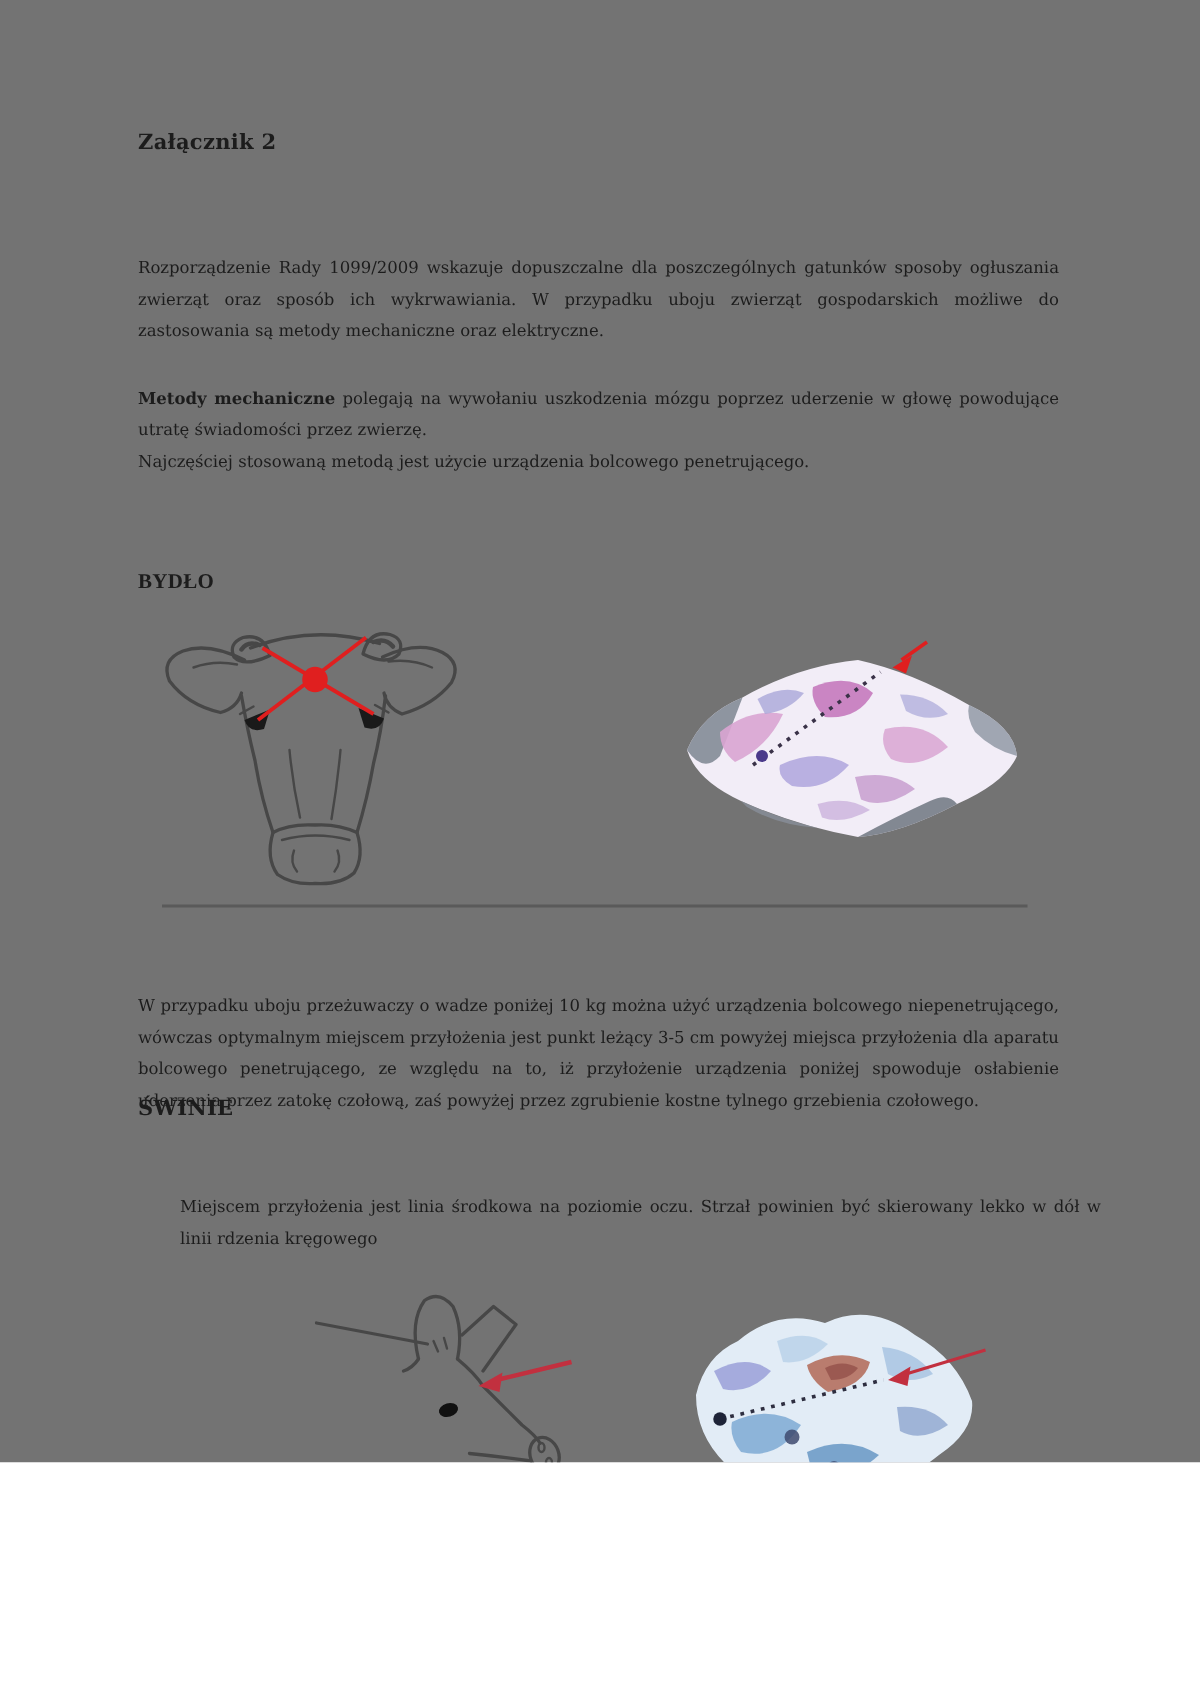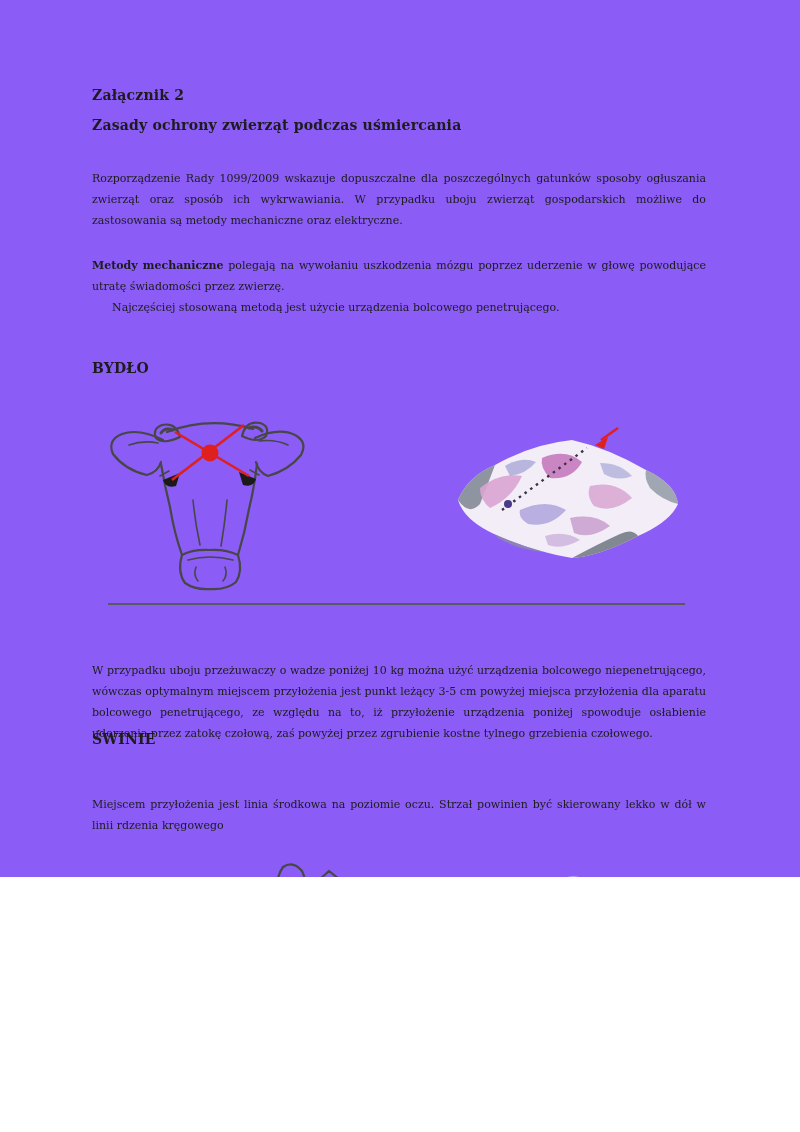--- a/index.html
+++ b/index.html
@@ -1,18 +1,18 @@
 <!DOCTYPE html>
 <html><head>
 <meta charset="utf-8">
 <style>
   html,body { margin:0; padding:0; background:#ffffff; }
   .page {
-    position:relative; width:800px; height:877px;
-    background:#8b5cf6; overflow:hidden;
+    position:relative; width:800px; height:975px;
+    background:#737373; overflow:hidden;
     font-family:"DejaVu Serif", serif; color:#1c1c1c;
   }
   .tb {
     position:absolute; left:92px; width:614px;
     font-size:11px; line-height:21px; text-align:justify;
   }
   .hd {
     position:absolute; left:92px;
     font-weight:bold; font-size:14px; letter-spacing:0.2px;
     white-space:nowrap;
@@ -40,31 +40,30 @@
   }
   svg .ln { fill:none; stroke:#474747; stroke-width:2.2; stroke-linecap:round; stroke-linejoin:round; }
   svg .lnthin { fill:none; stroke:#474747; stroke-width:1.6; stroke-linecap:round; }
 </style>
 </head>
 <body>
 
 <div class="page">
 
   <div class="hd" style="top:87px;">Załącznik 2</div>
-  <div class="hd" style="top:117px;">Zasady ochrony zwierząt podczas uśmiercania</div>
 
   <div class="tb" style="top:168px;">Rozporządzenie Rady 1099/2009 wskazuje dopuszczalne dla poszczególnych gatunków sposoby ogłuszania zwierząt oraz sposób ich wykrwawiania. W przypadku uboju zwierząt gospodarskich możliwe do zastosowania są metody mechaniczne oraz elektryczne.</div>
 
   <div class="tb" style="top:255px;">
     <span class="lead-underline">Metody mechaniczne</span><span> polegają na wywołaniu uszkodzenia mózgu poprzez uderzenie w głowę powodujące utratę świadomości przez zwierzę.</span>
   </div>
-  <div class="tb" style="top:297px; text-align:left;margin-left:20px;">Najczęściej stosowaną metodą jest użycie urządzenia bolcowego penetrującego.</div>
+  <div class="tb" style="top:297px; text-align:left;">Najczęściej stosowaną metodą jest użycie urządzenia bolcowego penetrującego.</div>
 
 
-  <div class="hd" style="top:360px;">BYDŁO</div>
+  <div class="hd" style="top:381px;font-family:Liberation Serif, serif;">BYDŁO</div>
 
   <svg class="fig" style="left:103px; top:412px;" width="212" height="180" viewBox="0 0 212 180" role="img">
 
     <path class="ln" d="M 64,20 Q 106,4 150,17"></path>
 
     <path class="ln" d="M 77,25 Q 73,10 59,13 Q 49,17 53,26 Q 60,33 77,25 Z"></path>
     <path class="ln" style="stroke-width:3;" d="M 70,18 Q 62,15 58,21"></path>
     <path class="ln" d="M 139,24 Q 143,8 157,11 Q 167,14 163,24 Q 155,32 139,24 Z"></path>
     <path class="ln" style="stroke-width:3;" d="M 146,16 Q 154,13 159,19"></path>
 
@@ -122,21 +121,21 @@
       <line x1="168" y1="10" x2="151" y2="22" stroke-width="2.4" stroke="#e01f1f"></line>
       <polygon points="145,27 158,19 154,31" fill="#e01f1f"></polygon>
     </g>
   </svg>
 
   <div class="rule"></div>
 
   <div class="tb" style="top:660px;">W przypadku uboju przeżuwaczy o wadze poniżej 10 kg można użyć urządzenia bolcowego niepenetrującego, wówczas optymalnym miejscem przyłożenia jest punkt leżący 3-5 cm powyżej miejsca przyłożenia dla aparatu bolcowego penetrującego, ze względu na to, iż przyłożenie urządzenia poniżej spowoduje osłabienie uderzenia przez zatokę czołową, zaś powyżej  przez zgrubienie kostne tylnego grzebienia czołowego.</div>
 
   <div class="hd" style="top:731px;">ŚWINIE</div>
-  <div class="tb" style="top:794px;">Miejscem przyłożenia jest linia środkowa  na poziomie oczu. Strzał powinien być skierowany lekko w dół w linii rdzenia kręgowego</div>
+  <div class="tb" style="top:794px;margin-left:28px;">Miejscem przyłożenia jest linia środkowa  na poziomie oczu. Strzał powinien być skierowany lekko w dół w linii rdzenia kręgowego</div>
 
   <svg class="fig" style="left:205px; top:856px;" width="185" height="164" viewBox="0 0 185 164" role="img">
 
     <path class="ln" d="M 6,26 L 80,40"></path>
 
     <path class="ln" d="M 74,50 Q 68,25 78,11 Q 88,4 97,15 Q 104,30 100,50"></path>
     <path class="lnthin" d="M 84,38 L 87,45"></path>
     <path class="lnthin" d="M 91,36 L 93,43"></path>
     <path class="ln" d="M 74,50 Q 70,56 64,58"></path>
 

